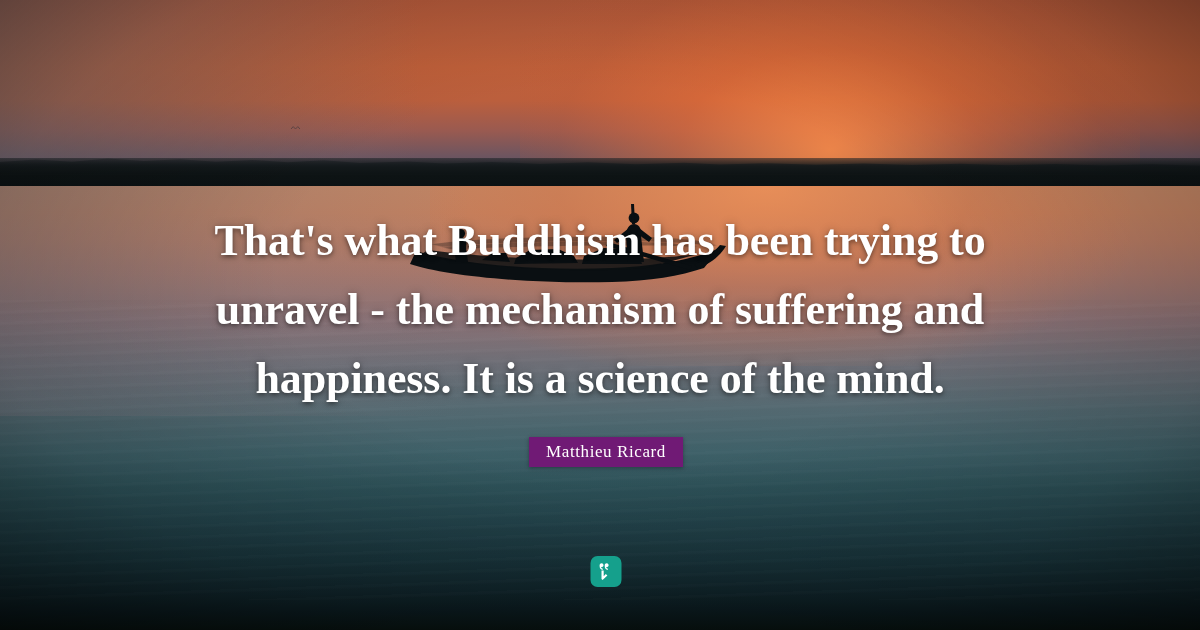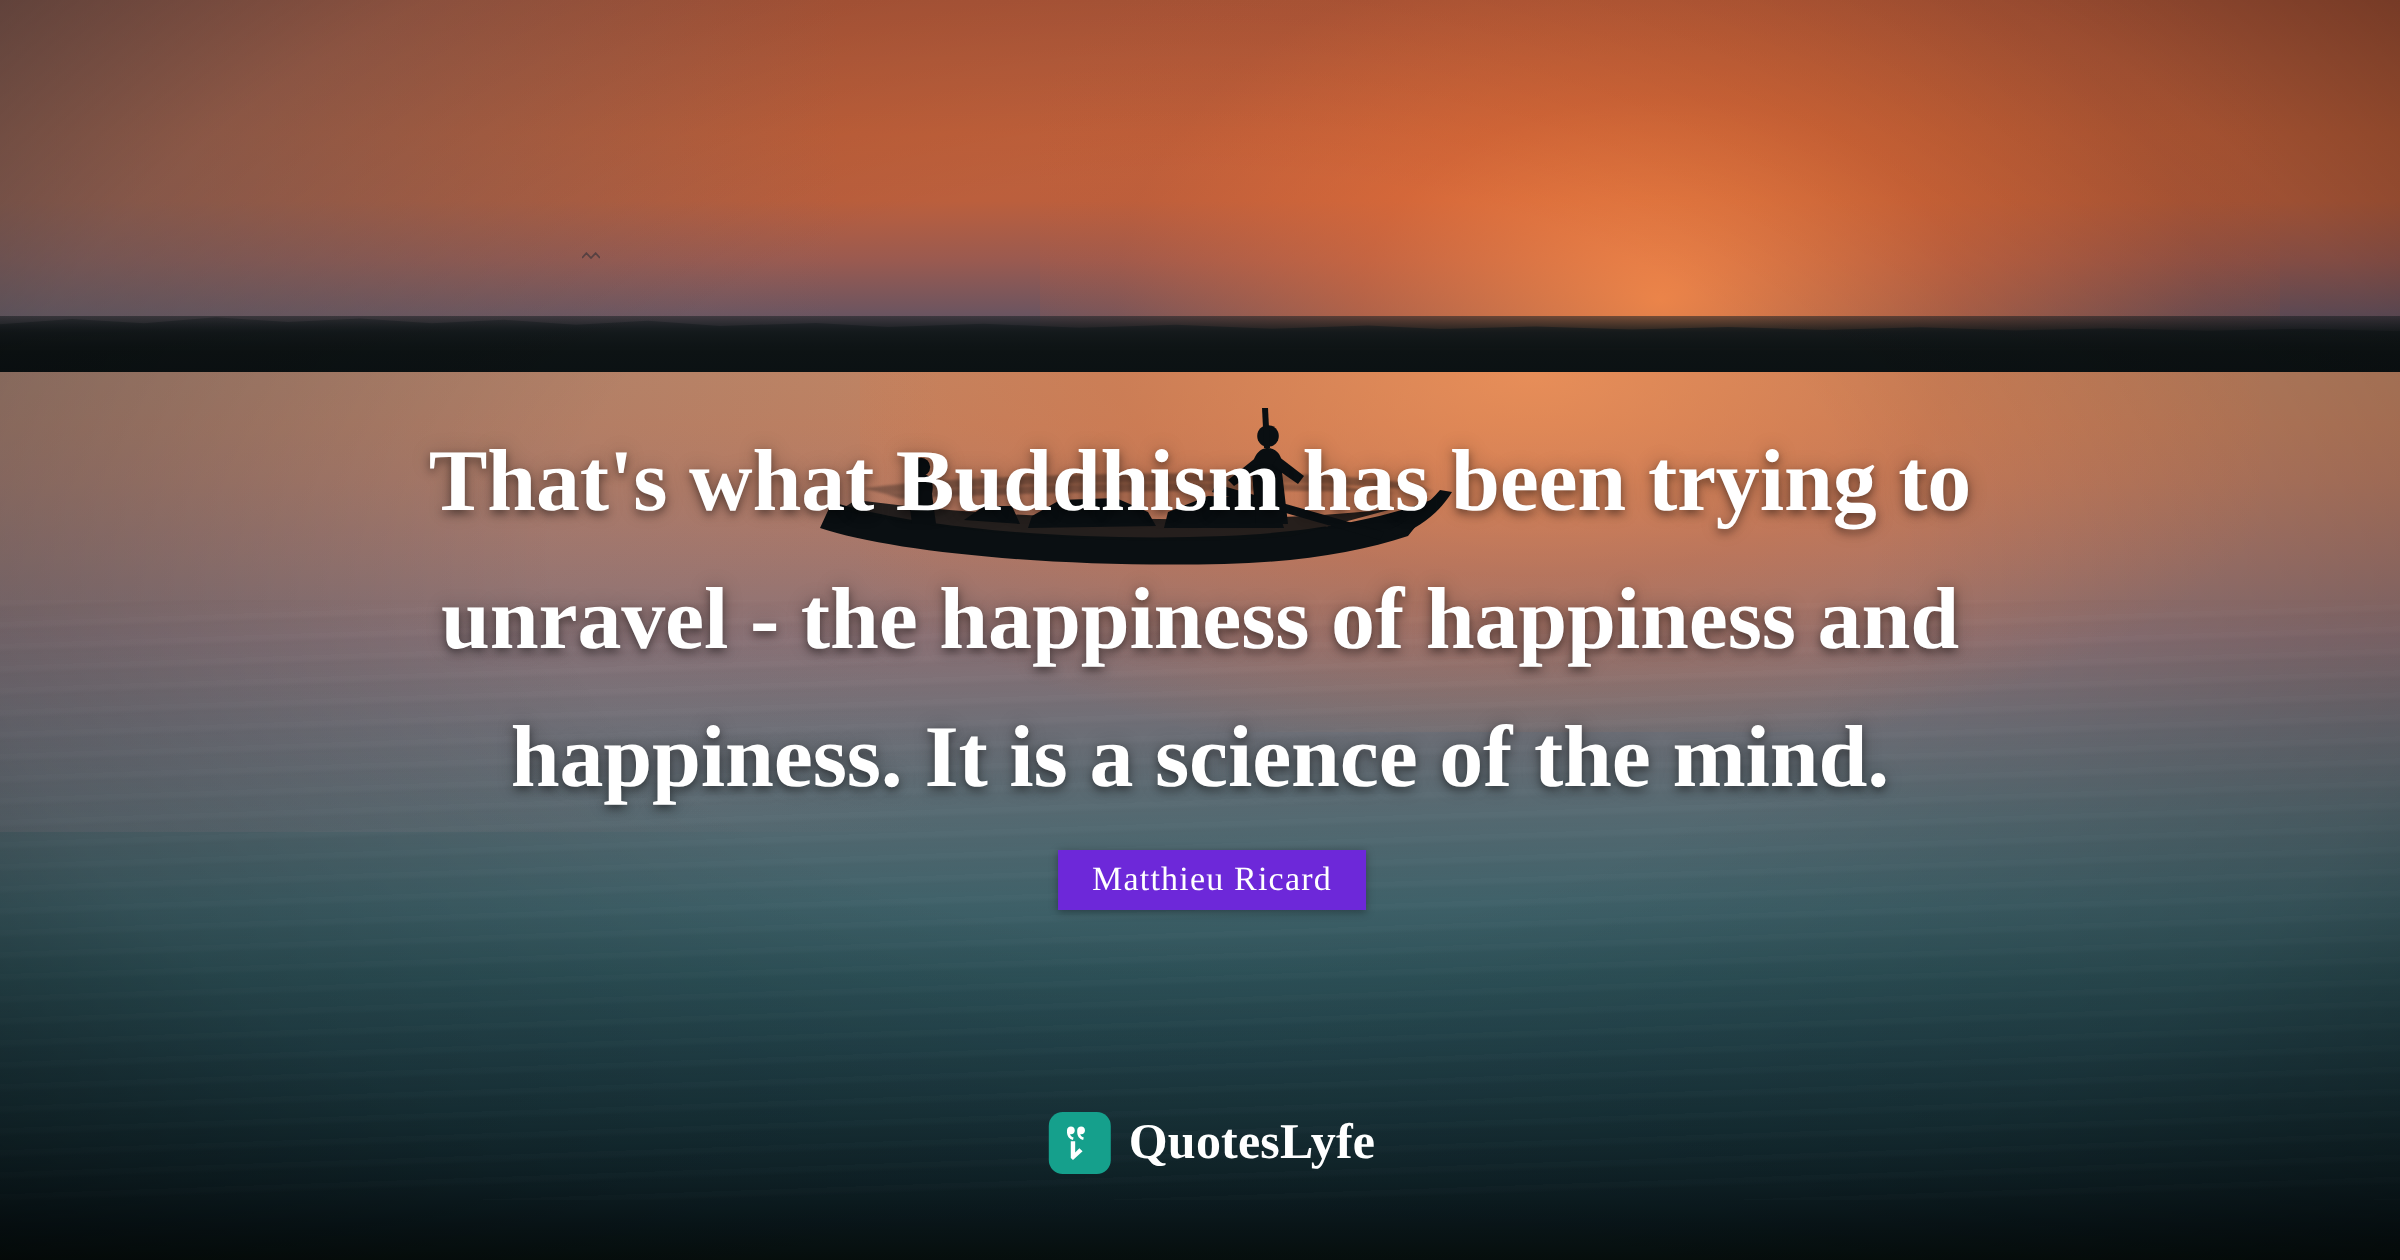--- a/index.html
+++ b/index.html
@@ -185,23 +185,23 @@
     text-shadow:
       0 2px 4px rgba(0,0,0,0.42),
       0 0 10px rgba(0,0,0,0.22);
   }
   .quote-line { display: block; white-space: nowrap; }
 
   
   .author-badge {
     position: absolute;
     left: 50%;
-    top: 425px;
+    top: 437px;
     transform: translateX(-50%);
-    background: #6d28d9;
+    background: #701a75;
     color: #ffffff;
     font-family: "Liberation Serif", serif;
     font-size: 17px;
     letter-spacing: 0.6px;
     padding: 6px 17px 7px 17px;
     line-height: 1;
     white-space: nowrap;
     box-shadow: 0 1px 4px rgba(0,0,0,0.35);
   }
 
@@ -302,33 +302,32 @@
           <path d="M234 28 L233 8 L236 8 L237 28 Z"></path>
         </g>
       </svg>
     </div>
 
     <div class="vignette"></div>
   </div>
 
   <div class="quote">
     <span class="quote-line">That's what Buddhism has been trying to</span>
-    <span class="quote-line">unravel - the happiness of happiness and</span>
+    <span class="quote-line">unravel - the mechanism of suffering and</span>
     <span class="quote-line">happiness. It is a science of the mind.</span>
   </div>
 
   <div class="author-badge">Matthieu Ricard</div>
 
   <div class="logo">
     <span class="logo-mark">
       <svg width="19" height="19" viewBox="0 0 19 19" aria-hidden="true">
         <g fill="#ffffff">
           <path d="M3.1 3.2 C3.1 2.1 4.0 1.3 5.1 1.3 C6.2 1.3 7.0 2.1 7.0 3.2 C7.0 4.3 6.2 5.1 5.1 5.1 C4.9 5.1 4.7 5.1 4.6 5.0 C4.8 5.9 5.5 6.6 6.4 6.8 L6.1 8.0 C4.2 7.6 3.1 6.0 3.1 3.9 Z"></path>
           <path d="M8.2 3.2 C8.2 2.1 9.1 1.3 10.2 1.3 C11.3 1.3 12.1 2.1 12.1 3.2 C12.1 4.3 11.3 5.1 10.2 5.1 C10.0 5.1 9.8 5.1 9.7 5.0 C9.9 5.9 10.6 6.6 11.5 6.8 L11.2 8.0 C9.3 7.6 8.2 6.0 8.2 3.9 Z"></path>
           <path d="M5.0 8.6 L7.2 8.6 L7.2 14.2 L9.3 12.1 L10.9 13.6 L6.1 18.0 L5.0 17.0 Z"></path>
           <path d="M11.6 9.0 C12.6 9.0 13.4 9.8 13.4 10.8 C13.4 11.8 12.6 12.6 11.6 12.6 C10.6 12.6 9.8 11.8 9.8 10.8 C9.8 9.8 10.6 9.0 11.6 9.0 Z" opacity="0"></path>
         </g>
       </svg>
     </span>
-    <span class="logo-text">QuotesLyfe</span>
   </div>
 
 </div>
 
 </body></html>

